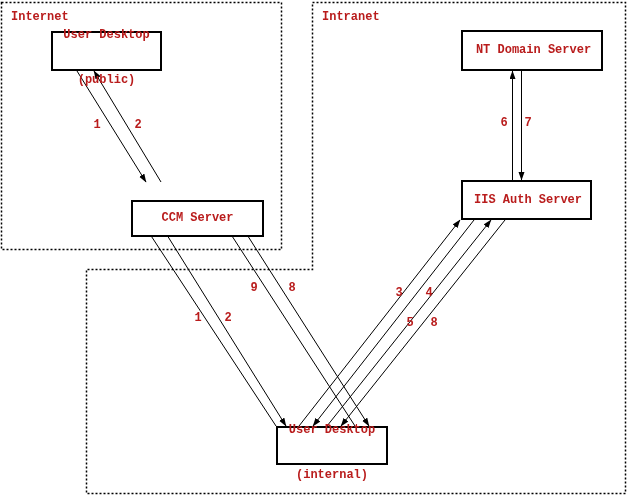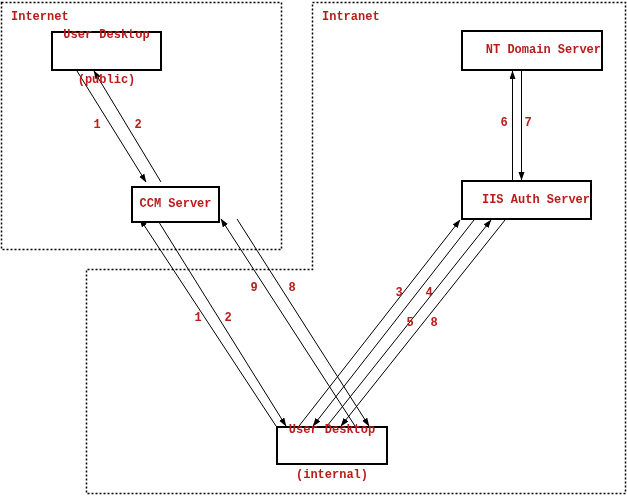--- a/index.html
+++ b/index.html
@@ -4,21 +4,21 @@
 <style>
   html,body{margin:0;padding:0;background:#fff;}
   .diagram{position:relative;width:627px;height:497px;background:#ffffff;
     font-family:"Liberation Mono","DejaVu Sans Mono",monospace;color:#b91c1c;overflow:hidden;}
   .diagram svg{position:absolute;left:0;top:0;}
   .zone-label{position:absolute;font-size:12px;font-weight:bold;letter-spacing:0px;white-space:nowrap;}
   .node{position:absolute;box-sizing:border-box;border:2px solid #000;background:#fff;
     display:flex;flex-direction:column;align-items:center;justify-content:center;}
   .node .title{font-size:12px;font-weight:bold;white-space:nowrap;line-height:13px;}
   .node .subtitle{font-size:12px;font-weight:bold;white-space:nowrap;line-height:11px;margin-top:33px;}
-  .node.left-align{align-items:flex-end;padding-left:3px;}
+  .node.left-align{align-items:center;padding-left:3px;}
   .node.two-line{padding-top:13px;}
   .step{position:absolute;font-size:12px;font-weight:bold;transform:translate(-50%,-50%);white-space:nowrap;}
 </style>
 </head>
 <body>
 
 <div class="diagram">
 
   <svg width="627" height="497" viewBox="0 0 627 497">
     <defs>
@@ -50,21 +50,21 @@
   </svg>
 
   <div class="zone-label" style="left:11px;top:10px;">Internet</div>
   <div class="zone-label" style="left:322px;top:10px;">Intranet</div>
 
   <div class="node two-line" style="left:51px;top:31px;width:111px;height:40px;">
     <span class="title">User Desktop</span>
     <span class="subtitle">(public)</span>
   </div>
 
-  <div class="node" style="left:131px;top:186px;width:89px;height:37px;">
+  <div class="node" style="left:131px;top:200px;width:133px;height:37px;">
     <span class="title">CCM Server</span>
   </div>
 
   <div class="node left-align" style="left:461px;top:30px;width:142px;height:41px;">
     <span class="title">NT Domain Server</span>
   </div>
 
   <div class="node left-align" style="left:461px;top:180px;width:131px;height:40px;">
     <span class="title">IIS Auth Server</span>
   </div>

